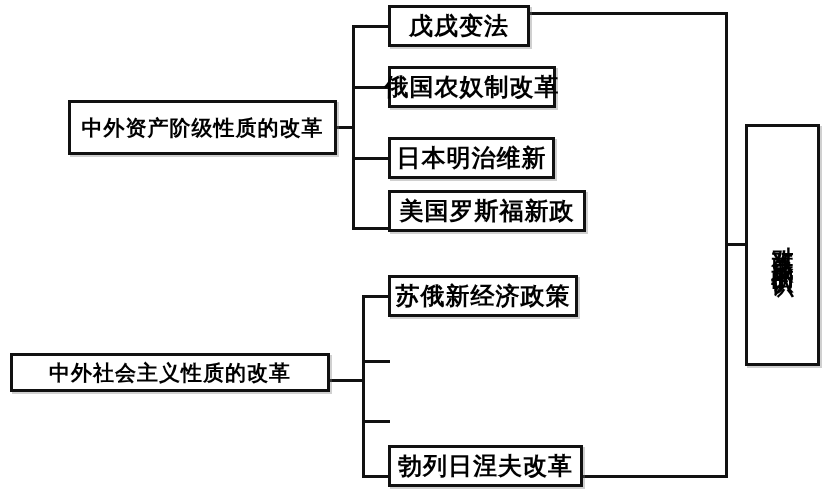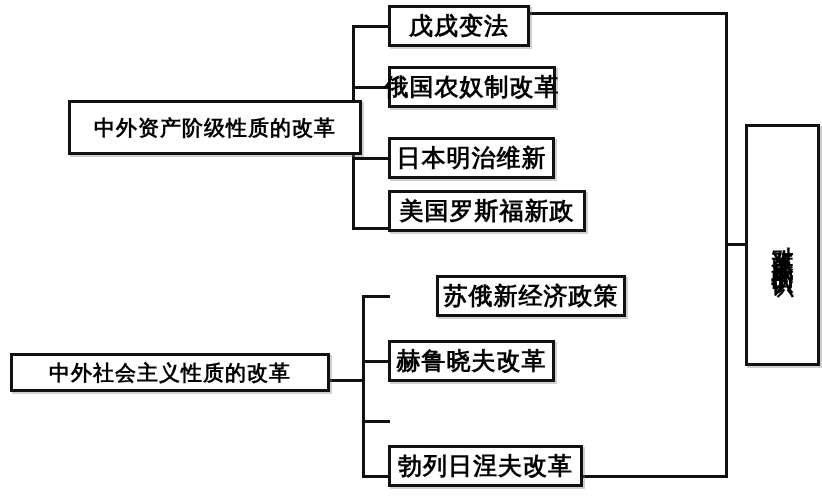--- a/index.html
+++ b/index.html
@@ -49,21 +49,21 @@
     z-index: 1;
   }
   .conn.h { height: 3px; }
   .conn.v { width: 3px; }
 </style>
 </head>
 <body>
 
 <div id="diagram-root">
 
-  <div class="node node-l1" style="left:68px; top:100px; width:294px; height:55px;">中外资产阶级性质的改革</div>
+  <div class="node node-l1" style="left:68px; top:100px; width:269px; height:55px;">中外资产阶级性质的改革</div>
 
   <div class="conn h" style="left:337px; top:126px; width:18px;"></div>
 
   <div class="conn v" style="left:352px; top:26px; height:203px;"></div>
 
   <div class="conn h" style="left:352px; top:25px; width:38px;"></div>
   <div class="conn h" style="left:352px; top:86px; width:38px;"></div>
   <div class="conn h" style="left:352px; top:157px; width:38px;"></div>
   <div class="conn h" style="left:352px; top:227px; width:38px;"></div>
 
@@ -78,23 +78,22 @@
   <div class="node node-l1" style="left:10px; top:353px; width:320px; height:39px;">中外社会主义性质的改革</div>
 
   <div class="conn h" style="left:330px; top:379px; width:32px;"></div>
   <div class="conn v" style="left:362px; top:295px; height:183px;"></div>
 
   <div class="conn h" style="left:362px; top:295px; width:28px;"></div>
   <div class="conn h" style="left:362px; top:360px; width:28px;"></div>
   <div class="conn h" style="left:362px; top:420px; width:28px;"></div>
   <div class="conn h" style="left:362px; top:475px; width:28px;"></div>
 
-  <div class="node node-l2" style="left:388px; top:275px; width:190px; height:42px;margin-left:48px;">苏俄新经济政策</div>
+  <div class="node node-l2" style="left:388px; top:275px; width:190px; height:42px;">苏俄新经济政策</div>
 
-  <div class="node node-l2" style="left:388px; top:340px; width:167px; height:42px;">赫鲁晓夫改革</div>
 
   <div class="node node-l2" style="left:388px; top:400px; width:195px; height:42px;margin-top:45px;">勃列日涅夫改革</div>
 
 
   <div class="conn h" style="left:528px; top:12px; width:200px;"></div>
 
   <div class="conn h" style="left:563px; top:475px; width:165px;"></div>
 
   <div class="conn v" style="left:725px; top:12px; height:466px;"></div>
 

